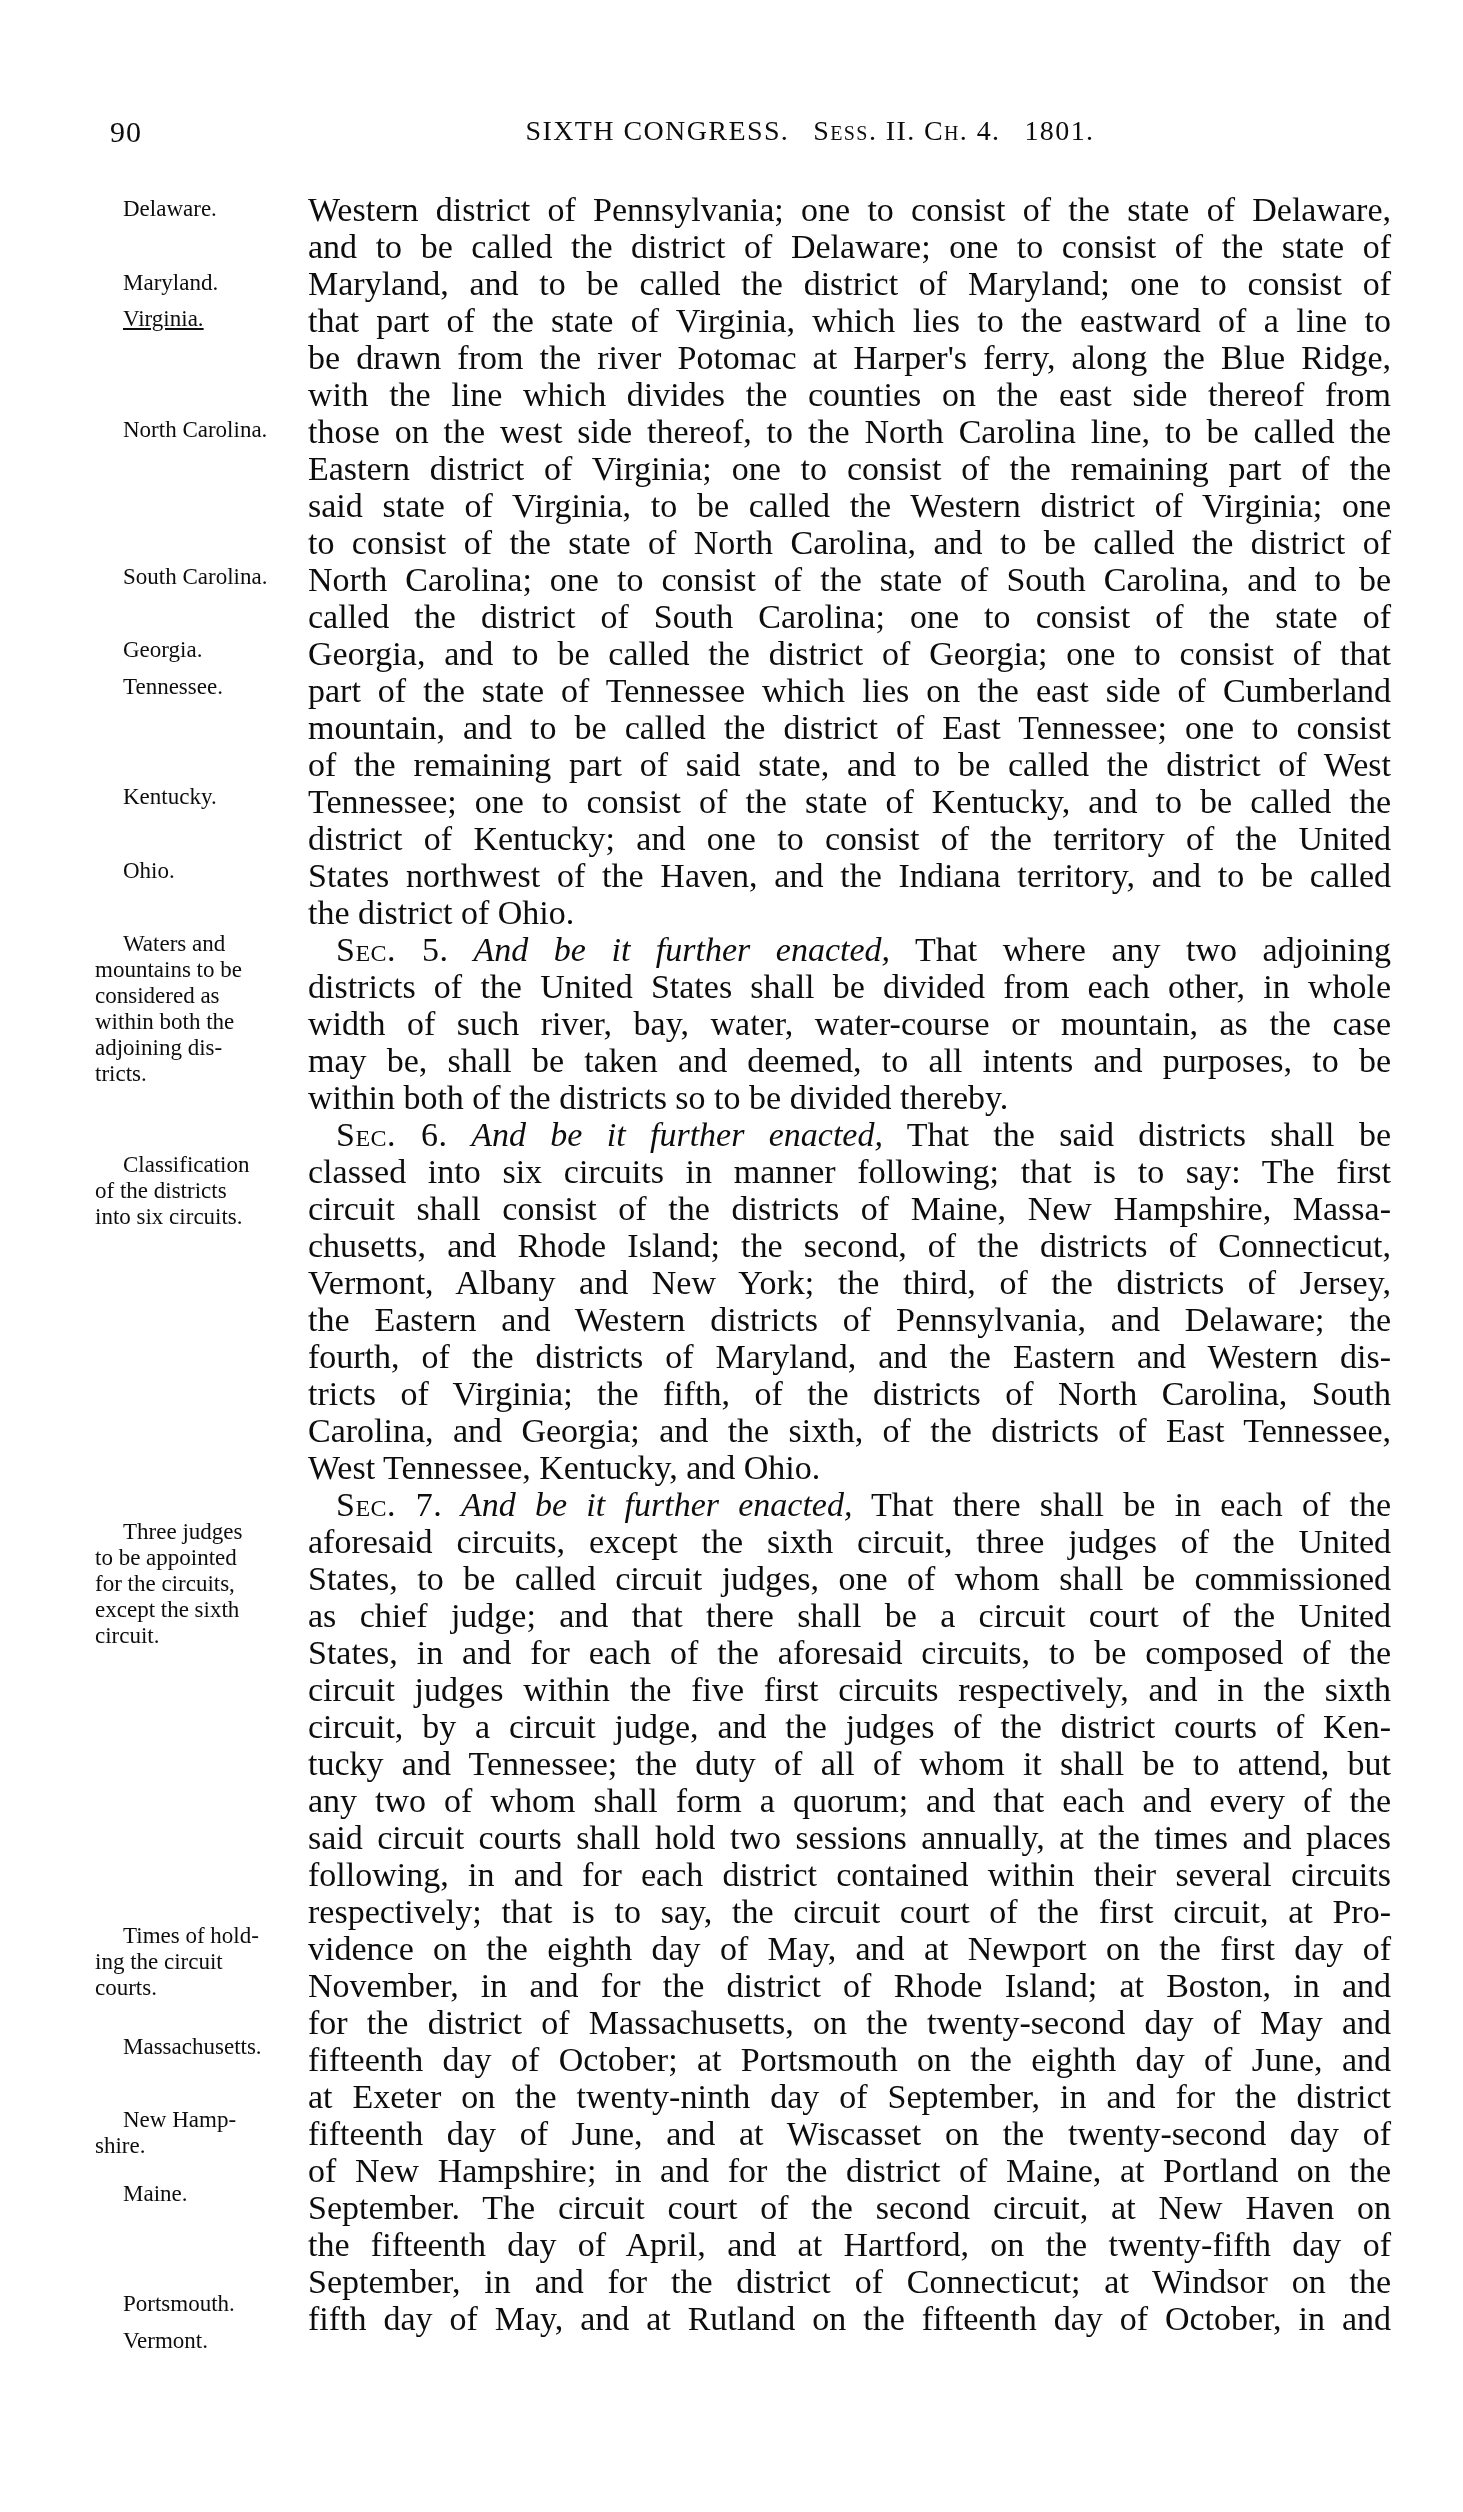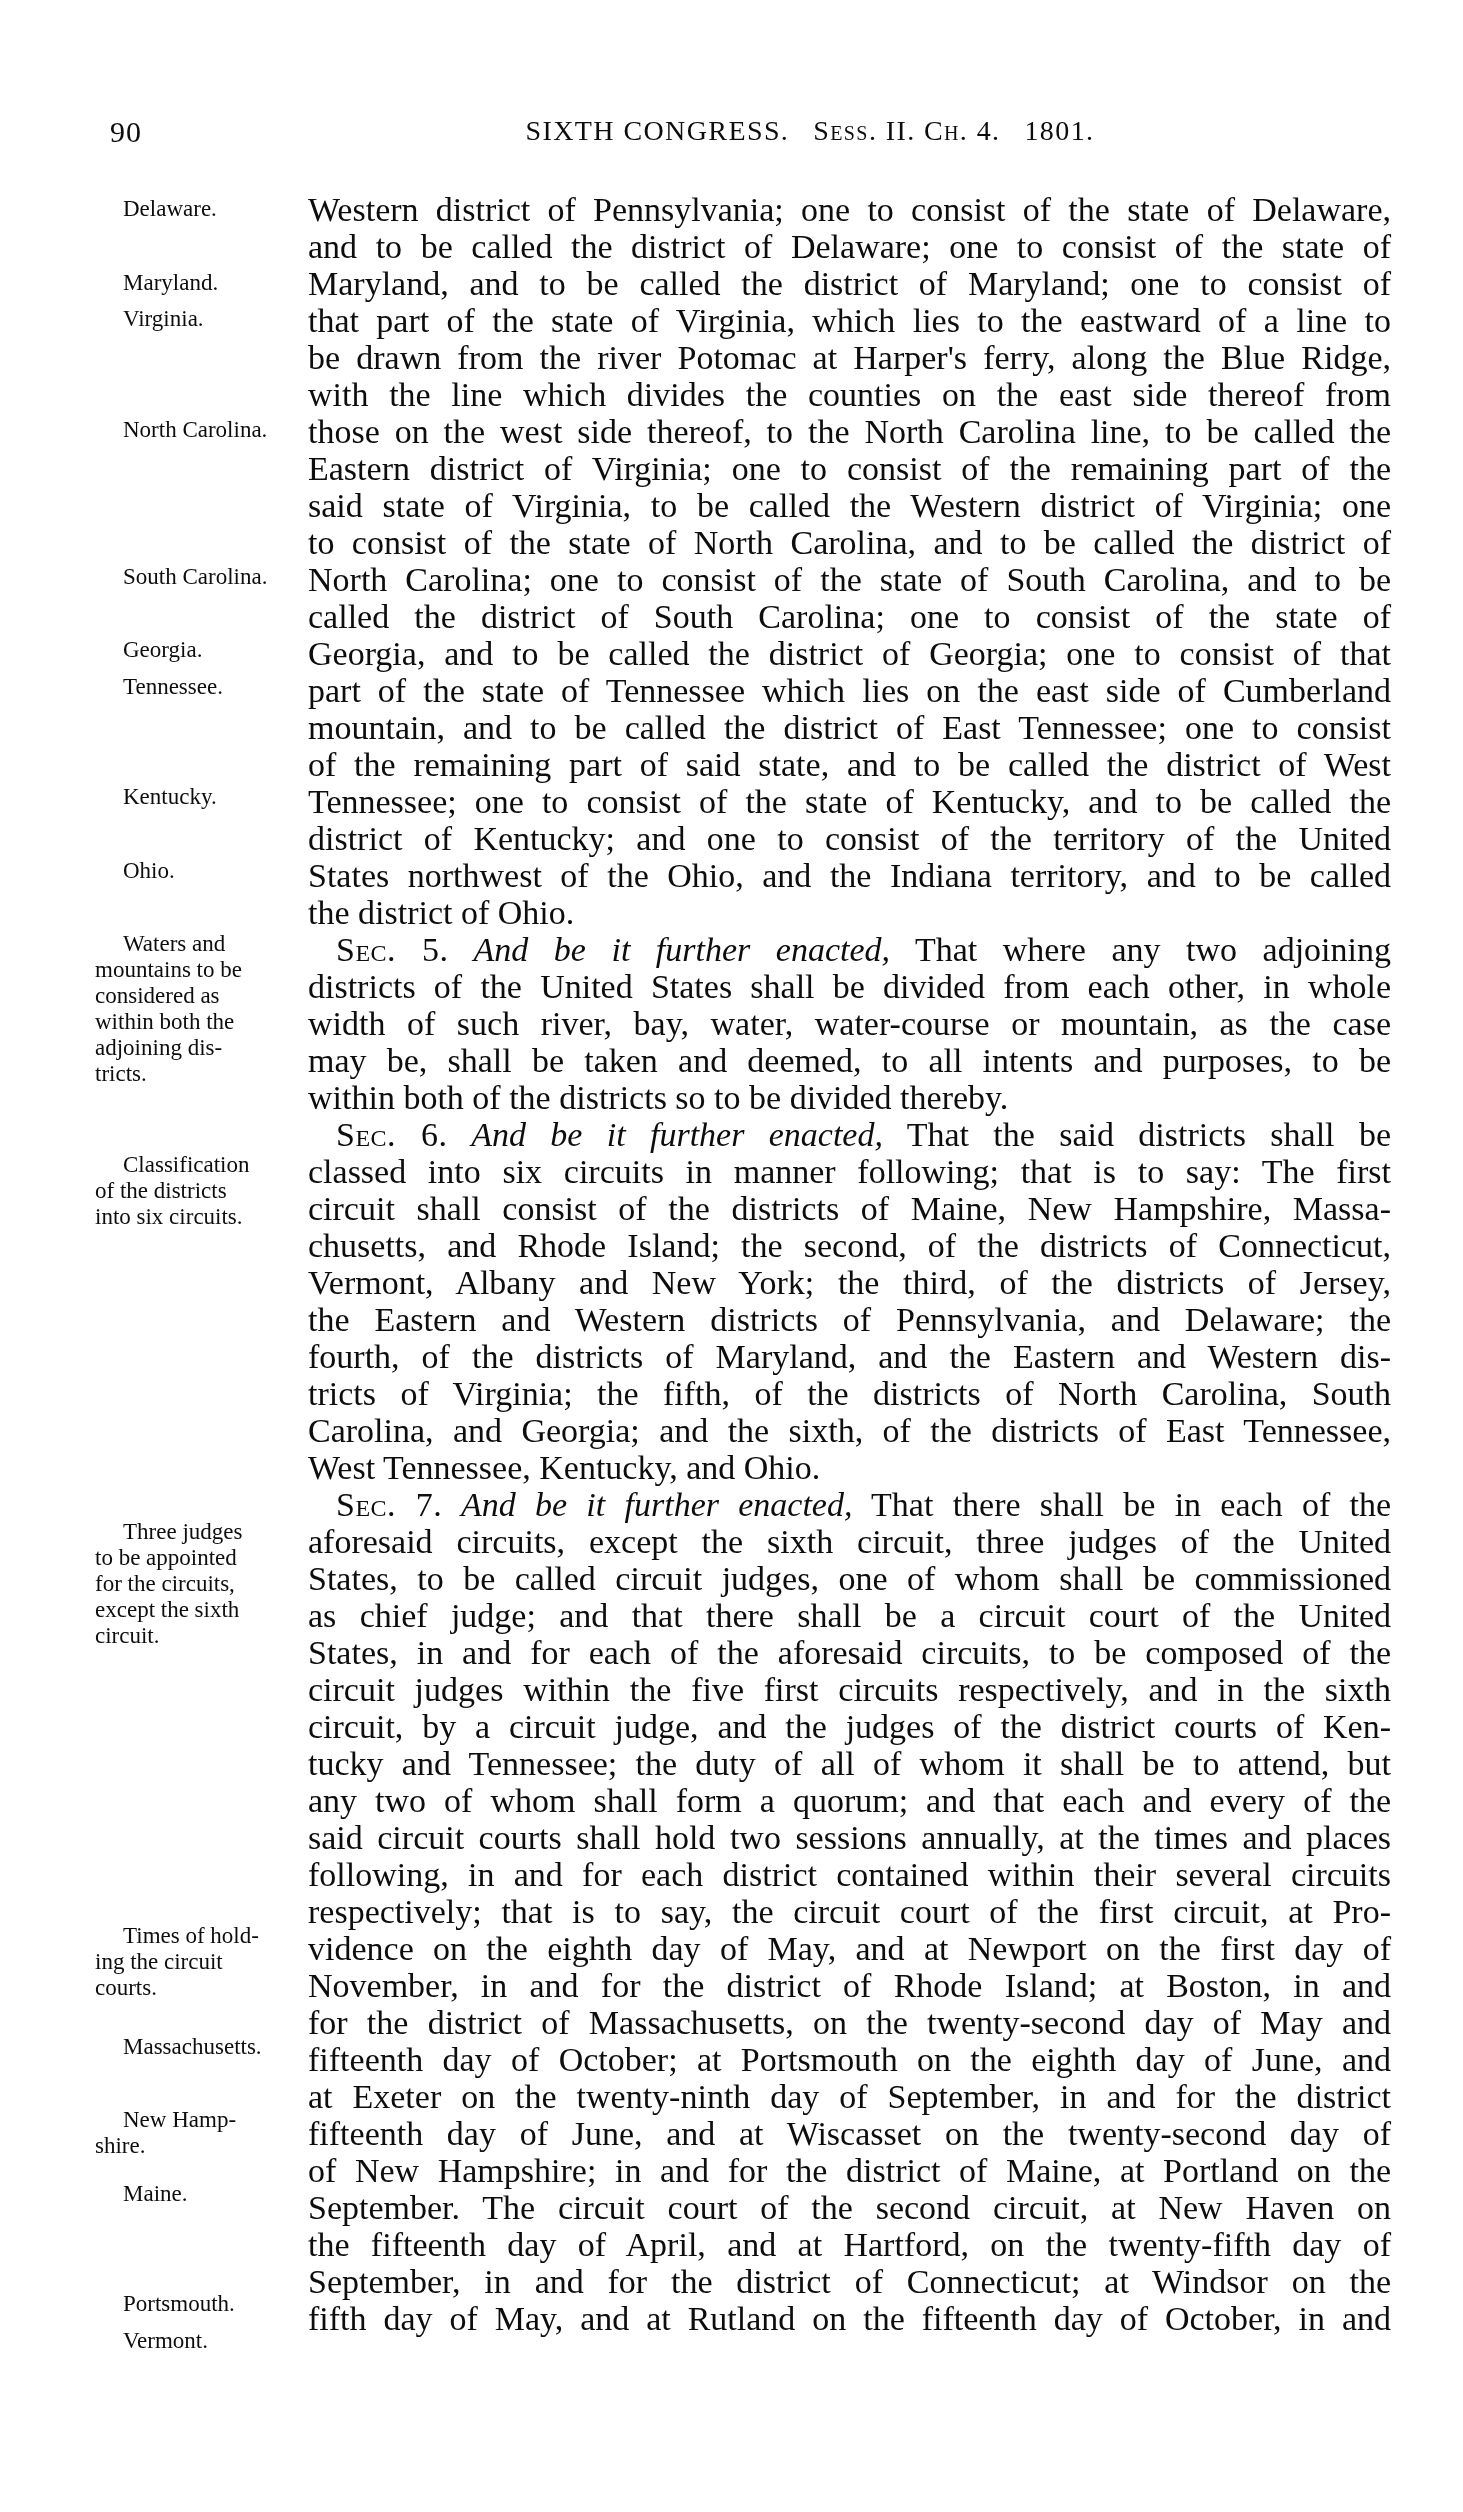--- a/index.html
+++ b/index.html
@@ -49,21 +49,21 @@
 
   <div class="pagenum">90</div>
 
   <div class="runhead">
     <span>SIXTH CONGRESS.</span><span class="seg sc">Sess. II. Ch. 4.</span><span class="seg">1801.</span>
   </div>
 
   <div class="margincol">
       <div class="mnote" style="top: 196px;">Delaware.</div>
       <div class="mnote" style="top: 270px;">Maryland.</div>
-      <div class="mnote" style="top: 306px;">Virginia.</div>
+      <div class="mnote" style="top: 306px; text-decoration: underline;">Virginia.</div>
       <div class="mnote" style="top: 417px;">North Carolina.</div>
       <div class="mnote" style="top: 564px;">South Carolina.</div>
       <div class="mnote" style="top: 637px;">Georgia.</div>
       <div class="mnote" style="top: 674px;">Tennessee.</div>
       <div class="mnote" style="top: 784px;">Kentucky.</div>
       <div class="mnote" style="top: 858px;">Ohio.</div>
       <div class="mnote" style="top: 931px;">Waters and<br>mountains to be<br>considered as<br>within both the<br>adjoining dis-<br>tricts.</div>
       <div class="mnote" style="top: 1152px;">Classification<br>of the districts<br>into six circuits.</div>
       <div class="mnote" style="top: 1519px;">Three judges<br>to be appointed<br>for the circuits,<br>except the sixth<br>circuit.</div>
       <div class="mnote" style="top: 1923px;">Times of hold-<br>ing the circuit<br>courts.</div>
@@ -86,21 +86,21 @@
       <div class="bline">said state of Virginia, to be called the Western district of Virginia; one</div>
       <div class="bline">to consist of the state of North Carolina, and to be called the district of</div>
       <div class="bline">North Carolina; one to consist of the state of South Carolina, and to be</div>
       <div class="bline">called the district of South Carolina; one to consist of the state of</div>
       <div class="bline">Georgia, and to be called the district of Georgia; one to consist of that</div>
       <div class="bline">part of the state of Tennessee which lies on the east side of Cumberland</div>
       <div class="bline">mountain, and to be called the district of East Tennessee; one to consist</div>
       <div class="bline">of the remaining part of said state, and to be called the district of West</div>
       <div class="bline">Tennessee; one to consist of the state of Kentucky, and to be called the</div>
       <div class="bline">district of Kentucky; and one to consist of the territory of the United</div>
-      <div class="bline">States northwest of the Ohio, and the Indiana territory, and to be called</div>
+      <div class="bline">States northwest of the Haven, and the Indiana territory, and to be called</div>
       <div class="bline end">the district of Ohio.</div>
       <div class="bline ind"><span class="sc">Sec. 5.</span><span class="i"> And be it further enacted,</span><span> That where any two adjoining</span></div>
       <div class="bline">districts of the United States shall be divided from each other, in whole</div>
       <div class="bline">width of such river, bay, water, water-course or mountain, as the case</div>
       <div class="bline">may be, shall be taken and deemed, to all intents and purposes, to be</div>
       <div class="bline end">within both of the districts so to be divided thereby.</div>
       <div class="bline ind"><span class="sc">Sec. 6.</span><span class="i"> And be it further enacted,</span><span> That the said districts shall be</span></div>
       <div class="bline">classed into six circuits in manner following; that is to say: The first</div>
       <div class="bline">circuit shall consist of the districts of Maine, New Hampshire, Massa-</div>
       <div class="bline">chusetts, and Rhode Island; the second, of the districts of Connecticut,</div>

